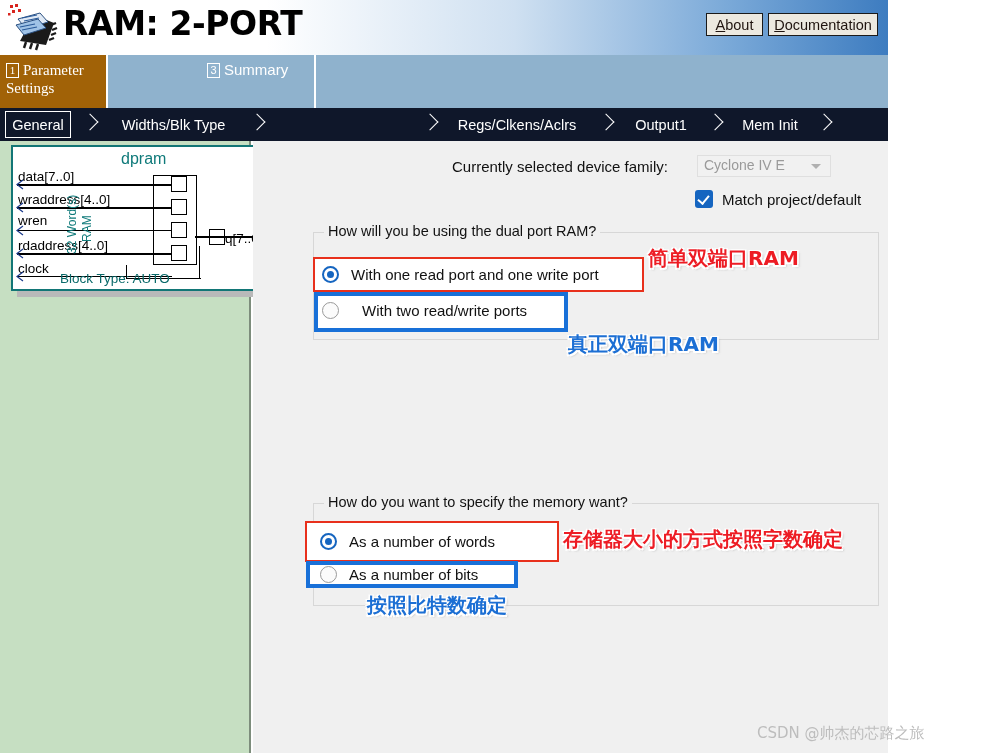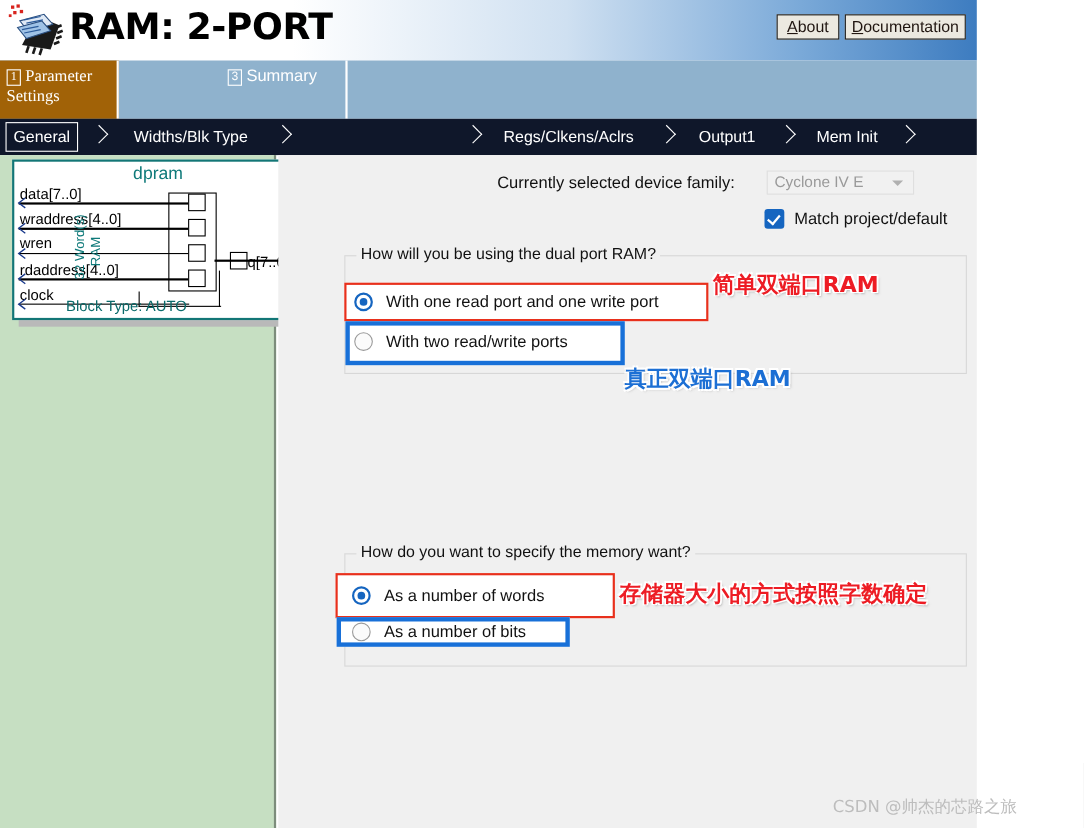--- a/index.html
+++ b/index.html
@@ -336,21 +336,21 @@
   </div>
 
   <div class="hl hl-red" style="left:313px;top:257px;width:331px;height:35px;"></div>
   <div class="hl hl-blue" style="left:314px;top:292px;width:254px;height:40px;"></div>
 
   <div class="radio-row" style="left:322px;top:266px;">
     <span class="radio on"></span>
     <span class="radio-label">With one read port and one write port</span>
   </div>
 
-  <div class="radio-row" style="left:322px;top:302px;">
+  <div class="radio-row" style="left:322px;top:302px;gap:11px;">
     <span class="radio off"></span>
     <span class="radio-label">With two read/write ports</span>
   </div>
 
   <div class="anno anno-red" style="left:648px;top:245px;font-size:20px;">简单双端口RAM</div>
   <div class="anno anno-blue" style="left:568px;top:331px;font-size:20px;">真正双端口RAM</div>
 
   <div class="grp" style="left:313px;top:503px;width:566px;height:103px;">
     <div class="grp-title">How do you want to specify the memory want?</div>
   </div>
@@ -362,16 +362,17 @@
     <span class="radio on"></span>
     <span class="radio-label">As a number of words</span>
   </div>
 
   <div class="radio-row" style="left:320px;top:566px;">
     <span class="radio off"></span>
     <span class="radio-label">As a number of bits</span>
   </div>
 
   <div class="anno anno-red" style="left:563px;top:526px;font-size:20px;">存储器大小的方式按照字数确定</div>
+  <div class="anno anno-blue" style="left:367px;top:592px;font-size:20px;">按照比特数确定</div>
 
   <div class="watermark">CSDN @帅杰的芯路之旅</div>
 
 </div>
 
 </body></html>

